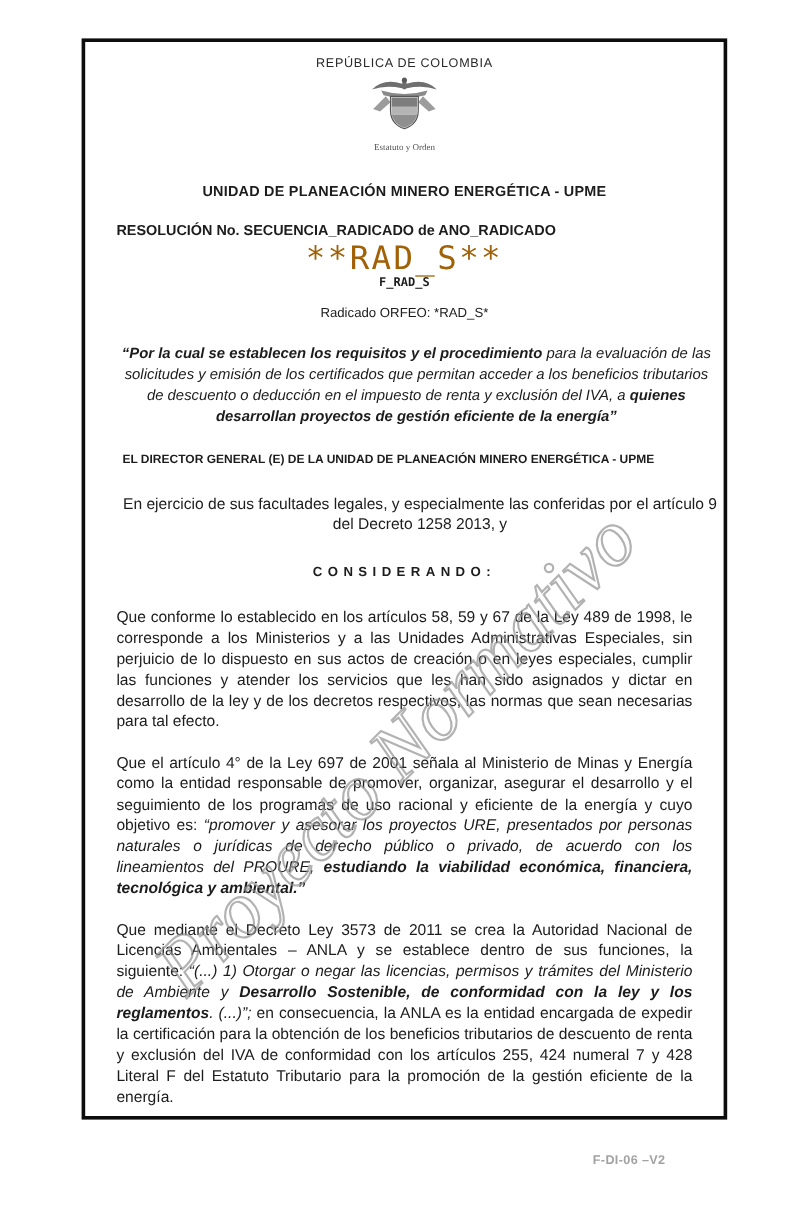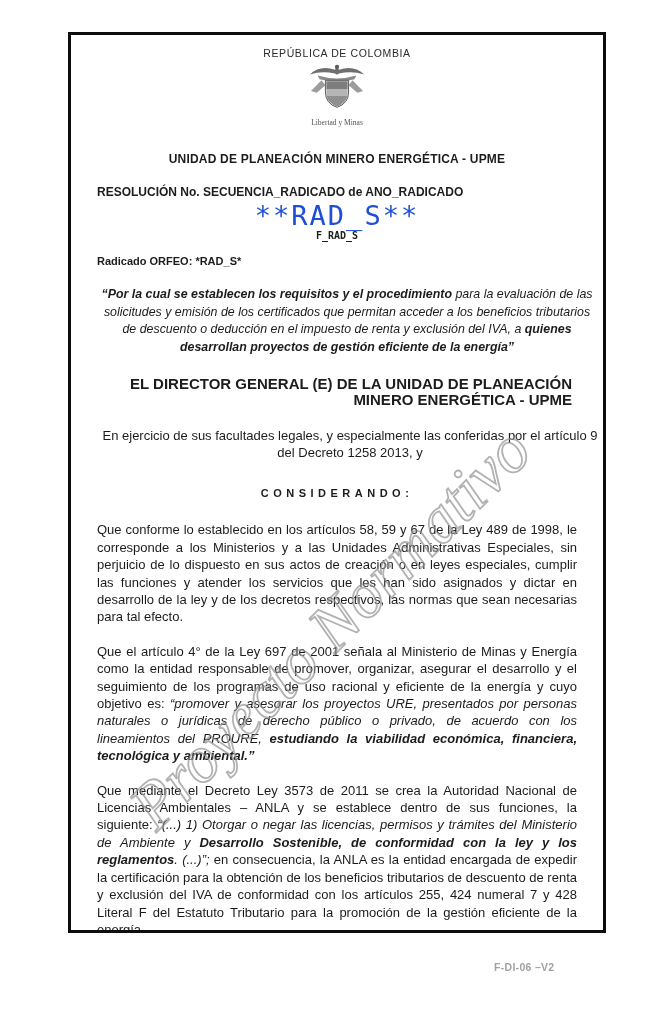--- a/index.html
+++ b/index.html
@@ -8,27 +8,27 @@
   .doc{position:absolute;left:68px;top:32px;width:538px;height:901px;
        border:3px solid #0d0d0d;box-sizing:border-box;padding:12px 26px 0 26px;overflow:hidden;}
   .center{text-align:center;}
   .rep{font-size:10.5px;letter-spacing:.6px;color:#2a2a2a;}
   .emblem{margin-top:2px;text-align:center;line-height:0;}
   .motto{font-size:7.5px;color:#555;line-height:9px;margin-top:1px;
          font-family:"Liberation Serif", serif;}
   .entity{margin-top:25px;text-align:center;font-weight:bold;font-size:12px;letter-spacing:.2px;}
   .resline{margin-top:19px;text-align:left;font-weight:bold;font-size:12px;}
   .radcode{margin-top:2px;text-align:center;font-family:"DejaVu Sans Mono", monospace;
-           font-size:27px;line-height:29px;letter-spacing:2px;color:#1d4ed8;}
+           font-size:27px;line-height:29px;letter-spacing:2px;color:#a16207;}
   .radsub{text-align:center;font-family:"DejaVu Sans Mono", monospace;font-weight:bold;
           font-size:10px;line-height:12px;}
-  .radorfeo{margin-top:13px;text-align:left;font-weight:bold;font-size:11px;}
+  .radorfeo{margin-top:13px;text-align:center;font-weight:normal;font-size:11px;}
   .quote{margin:19px auto 0 auto;width:500px;text-align:center;font-size:12.4px;line-height:17.6px;}
-  .issuer{margin:20px auto 0 auto;width:470px;text-align:right;font-weight:bold;
-          font-size:15px;line-height:16px;}
+  .issuer{margin:20px auto 0 auto;width:470px;text-align:left;font-weight:bold;
+          font-size:10px;line-height:16px;}
   .preamble{margin:19px auto 0 auto;width:506px;text-align:center;font-size:13px;line-height:17px;}
   .considerando{margin-top:26px;text-align:center;font-weight:bold;font-size:11px;letter-spacing:4.5px;}
   .body-p{margin:0 0 17px 0;text-align:justify;font-size:13px;line-height:17.4px;}
   #paras{margin-top:22px;}
   .it{font-style:italic;}
   .bit{font-style:italic;font-weight:bold;}
   .watermark{position:absolute;left:330px;top:628px;transform:translate(-50%,-50%) rotate(-45deg);
              white-space:nowrap;font-family:"Liberation Serif", serif;font-style:italic;
              font-size:66px;pointer-events:none;z-index:6;color:rgba(150,150,150,0.35);}
   @supports (-webkit-text-stroke: 1px black){
@@ -50,21 +50,21 @@
         <path d="M8 14 Q18 4 34 9 Q36 2 38 9 Q54 4 64 14 Q52 10 38 13 Q36 15 34 13 Q20 10 8 14 Z" fill="#6f6f6f"></path>
         <circle cx="36" cy="6" r="2.2" fill="#5a5a5a"></circle>
         <path d="M16 15 Q36 21 56 15 L54 19 Q36 24 18 19 Z" fill="#8a8a8a"></path>
         <path d="M20 20 L9 31 L15 33 L24 25 Z" fill="#9c9c9c"></path>
         <path d="M52 20 L63 31 L57 33 L48 25 Z" fill="#9c9c9c"></path>
         <path d="M24 20 h24 v12 q0 12 -12 16 q-12 -4 -12 -16 Z" fill="#ececec" stroke="#555" stroke-width="1"></path>
         <rect x="25" y="21" width="22" height="8" fill="#7d7d7d"></rect>
         <rect x="25" y="29" width="22" height="7" fill="#b5b5b5"></rect>
         <path d="M25 36 h22 q-2 8 -11 11 q-9 -3 -11 -11 Z" fill="#8f8f8f"></path>
       </svg>
-      <div class="motto">Libertad y Minas</div>
+      <div class="motto">Estatuto y Orden</div>
     </div>
 
     <div class="entity">UNIDAD DE PLANEACIÓN MINERO ENERGÉTICA - UPME</div>
     <div class="resline">RESOLUCIÓN No. SECUENCIA_RADICADO de ANO_RADICADO</div>
     <div class="radcode">**RAD_S**</div>
     <div class="radsub">F_RAD_S</div>
     <div class="radorfeo">Radicado ORFEO: *RAD_S*</div>
 
     <div class="quote"><span class="bit">“Por la cual se establecen los requisitos y el procedimiento </span><span class="it">para la evaluación de las solicitudes y emisión de los certificados que permitan acceder a los beneficios tributarios de descuento o deducción en el impuesto de renta y exclusión del IVA, a </span><span class="bit">quienes desarrollan proyectos de gestión eficiente de la energía”</span></div>
 

